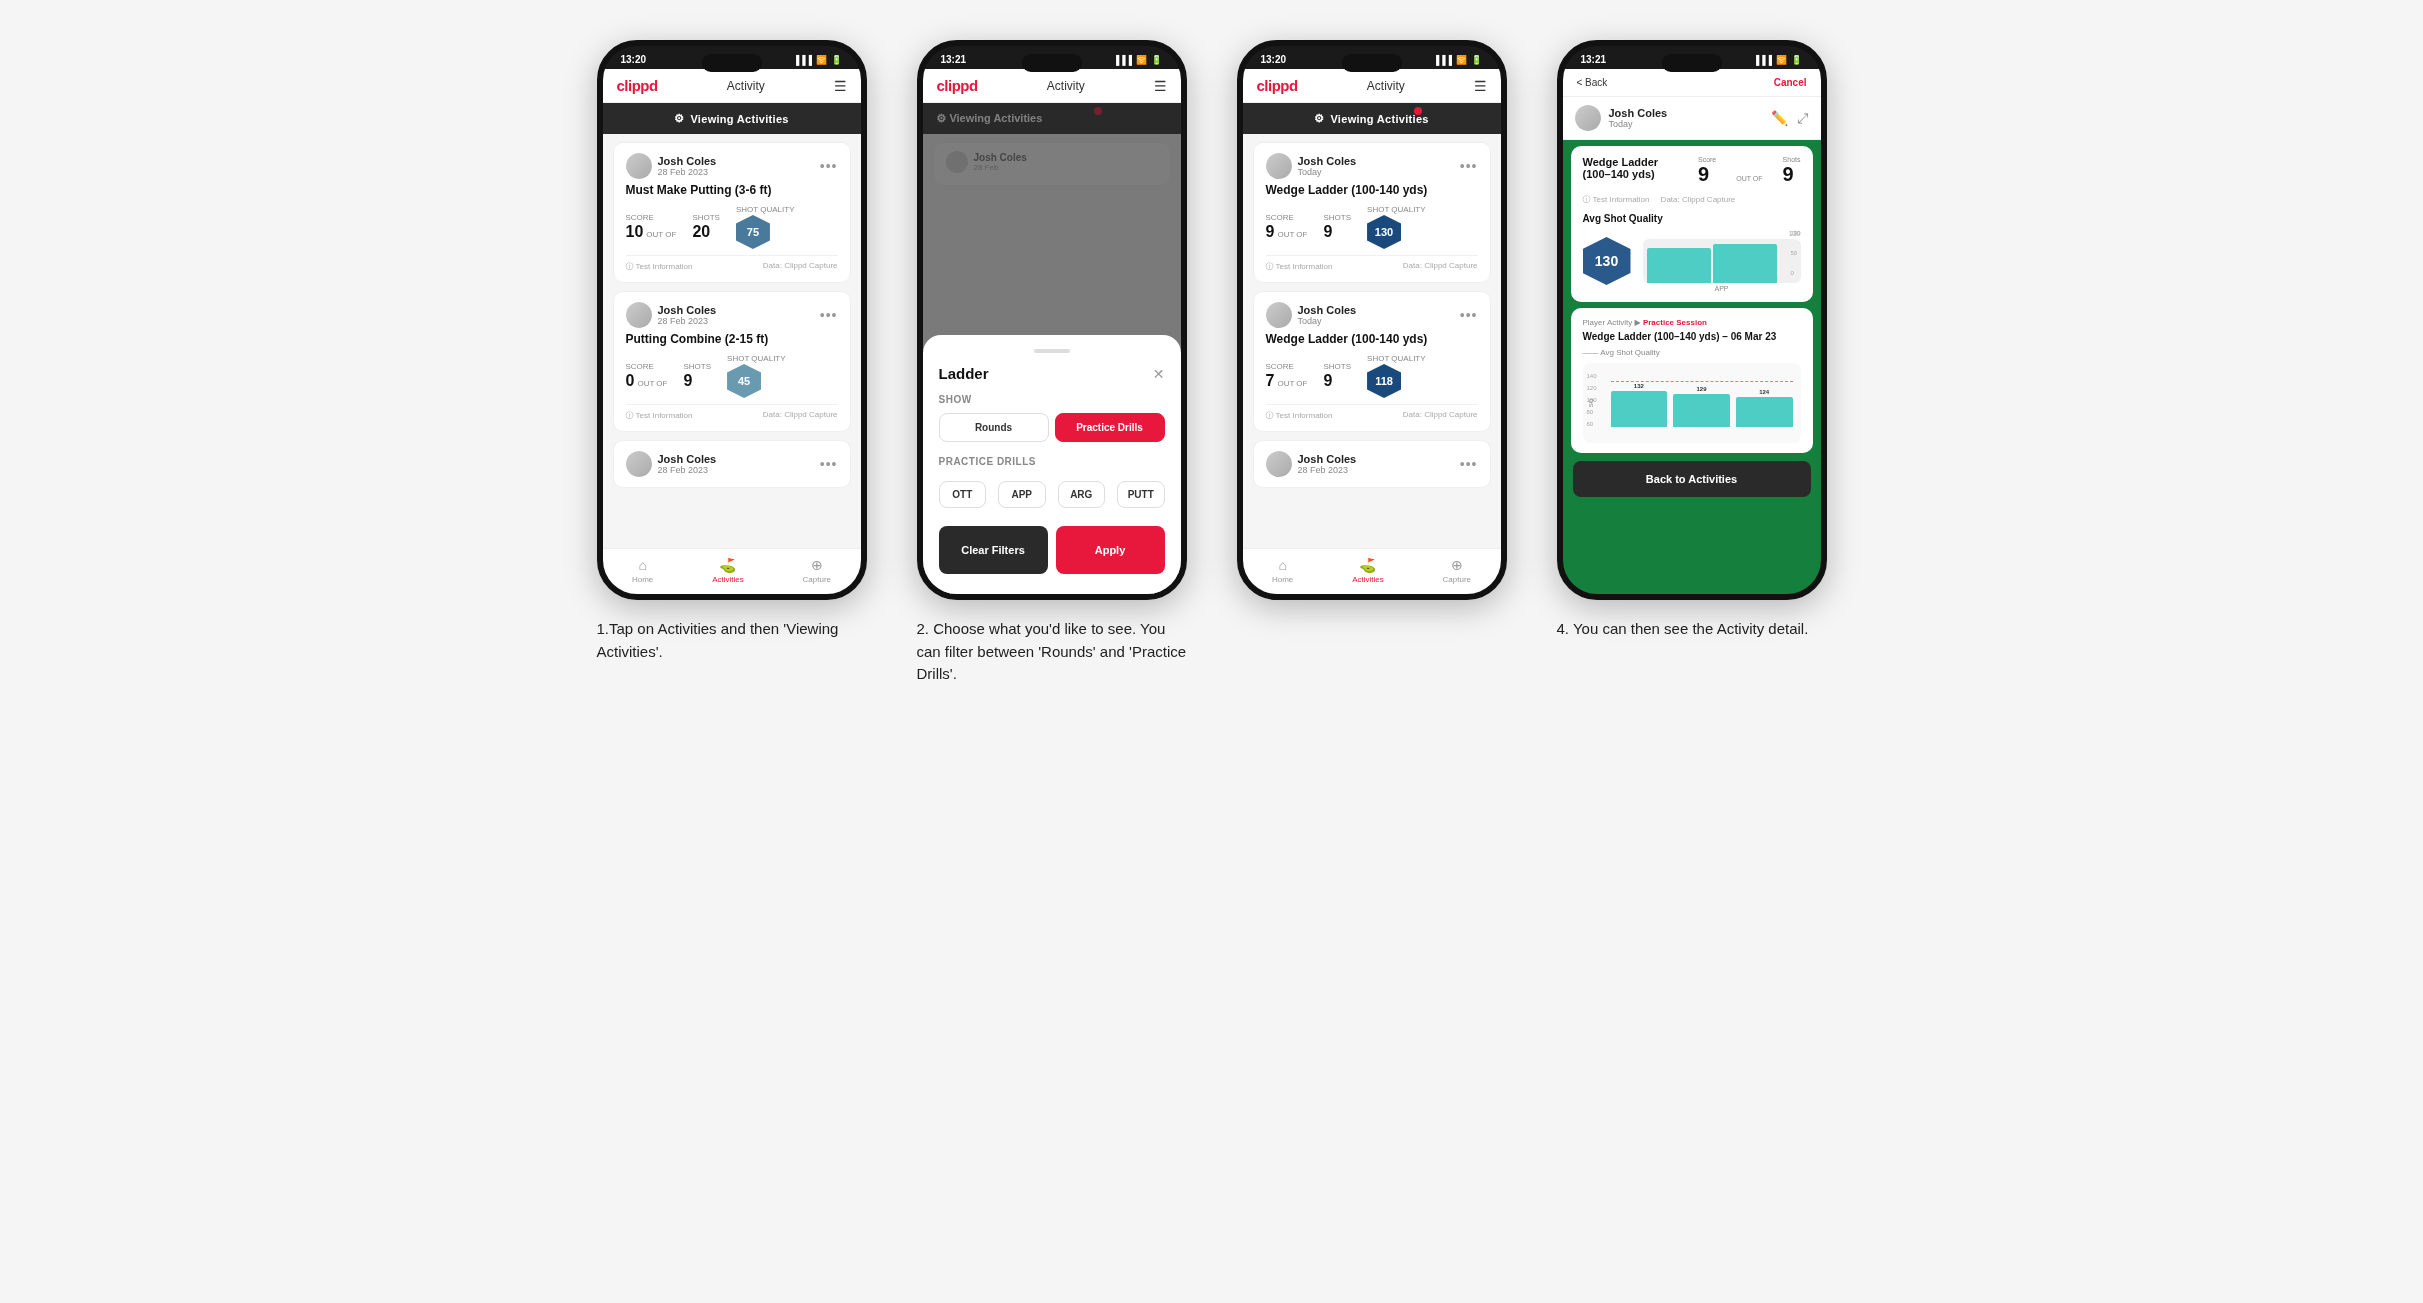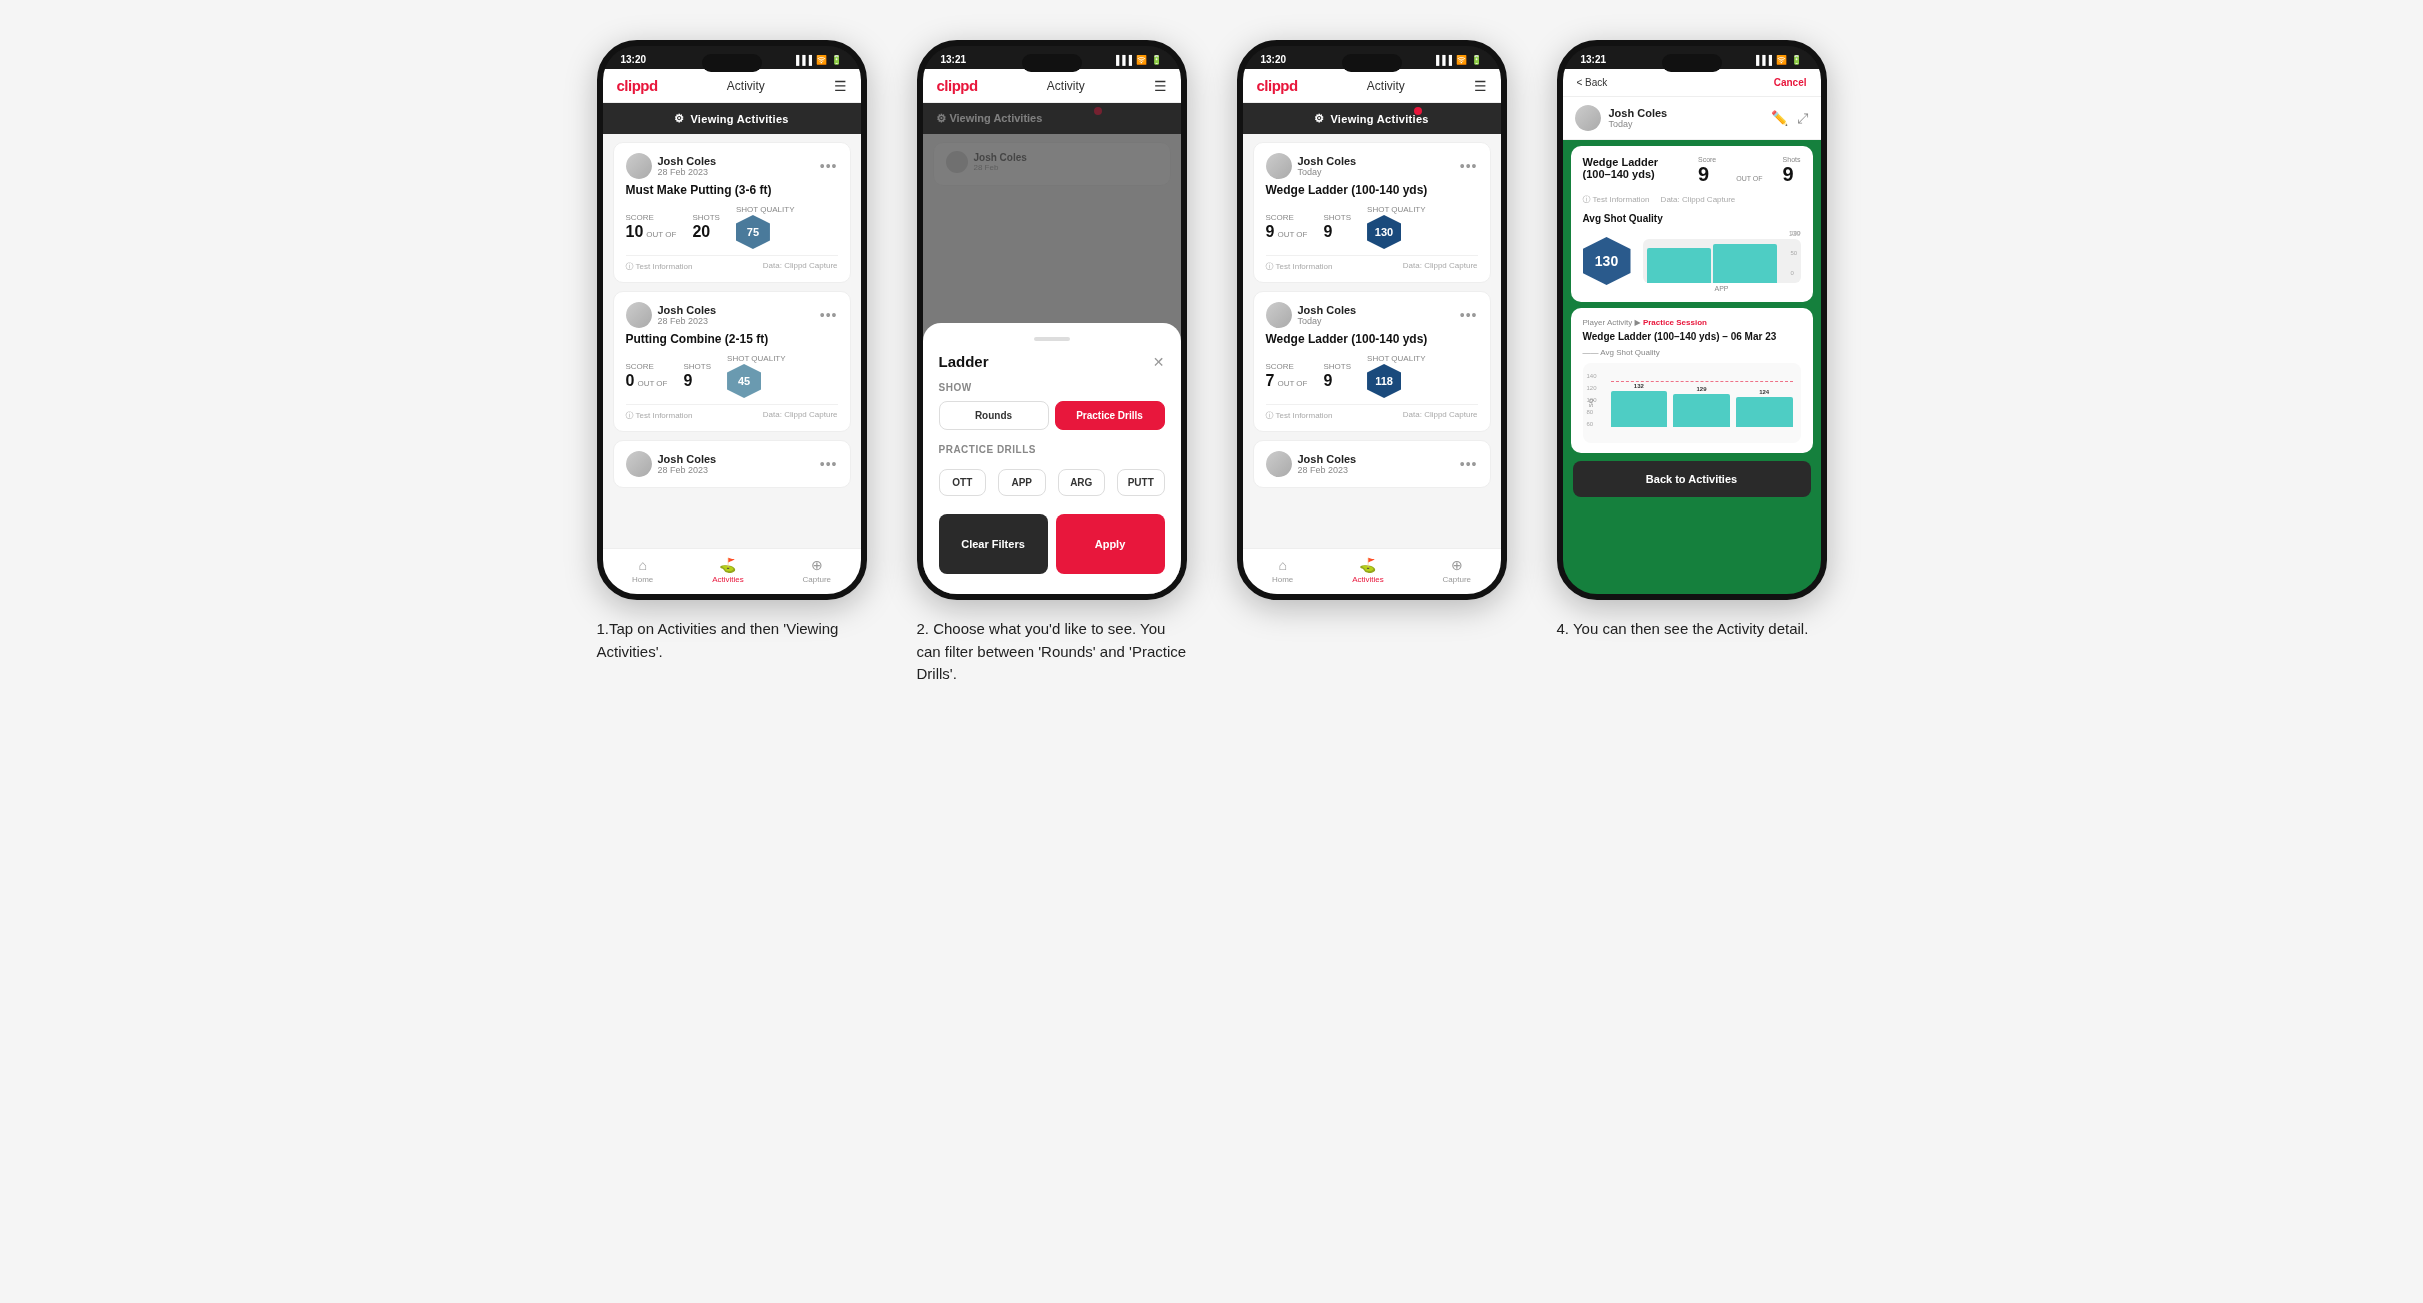--- a/index.html
+++ b/index.html
@@ -350,21 +350,21 @@
       background: #2a2a2a;
       color: #fff;
       border: none;
       border-radius: 8px;
       font-size: 11px;
       font-weight: 700;
       cursor: pointer;
     }
     .btn-apply {
       flex: 1;
-      padding: 24px 0;
+      padding: 18px 0;
       background: #e8173c;
       color: #fff;
       border: none;
       border-radius: 8px;
       font-size: 11px;
       font-weight: 700;
       cursor: pointer;
     }
 
     

